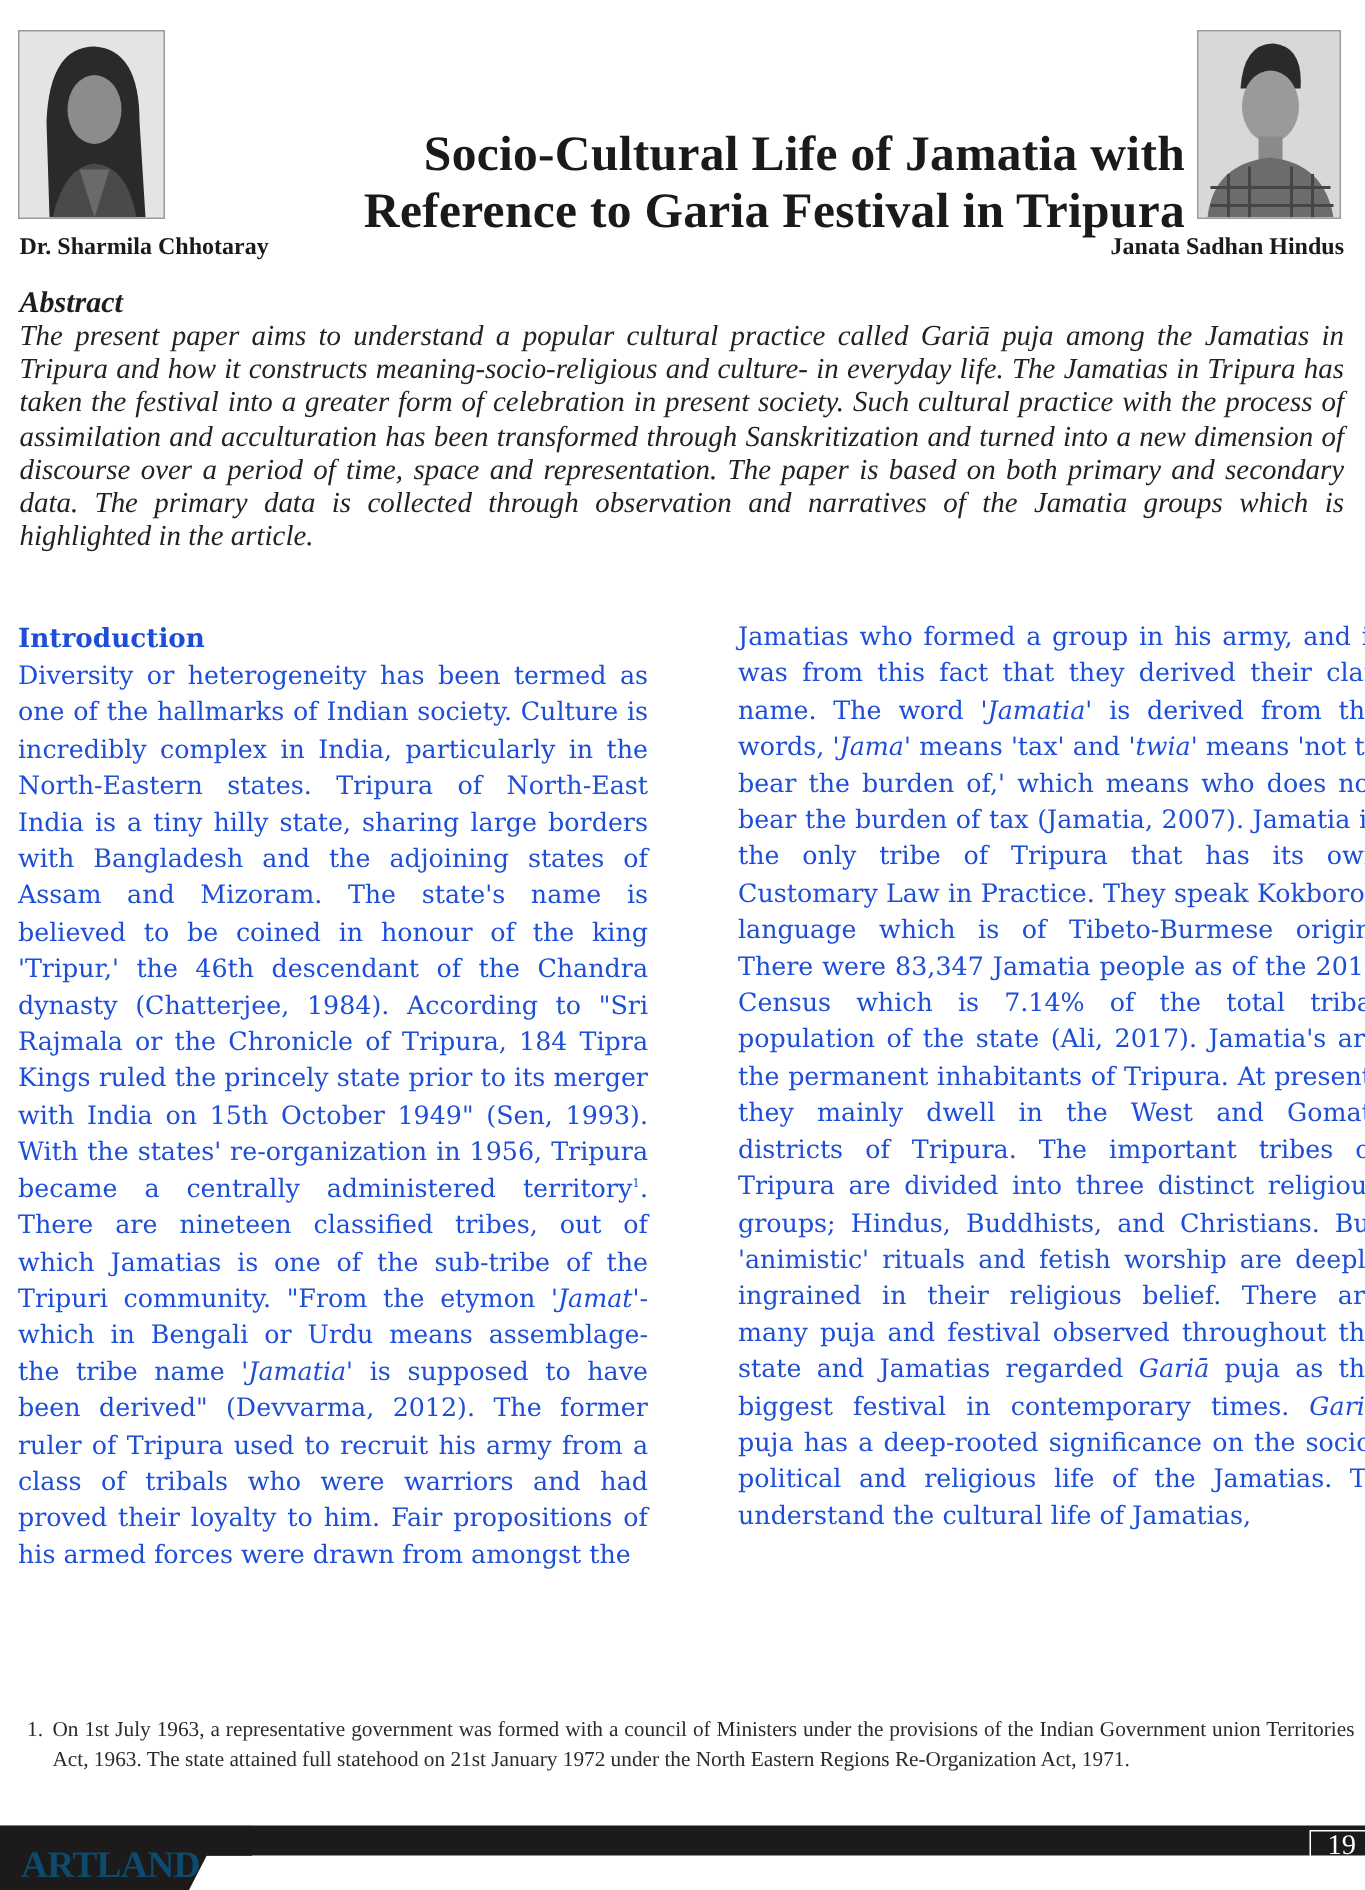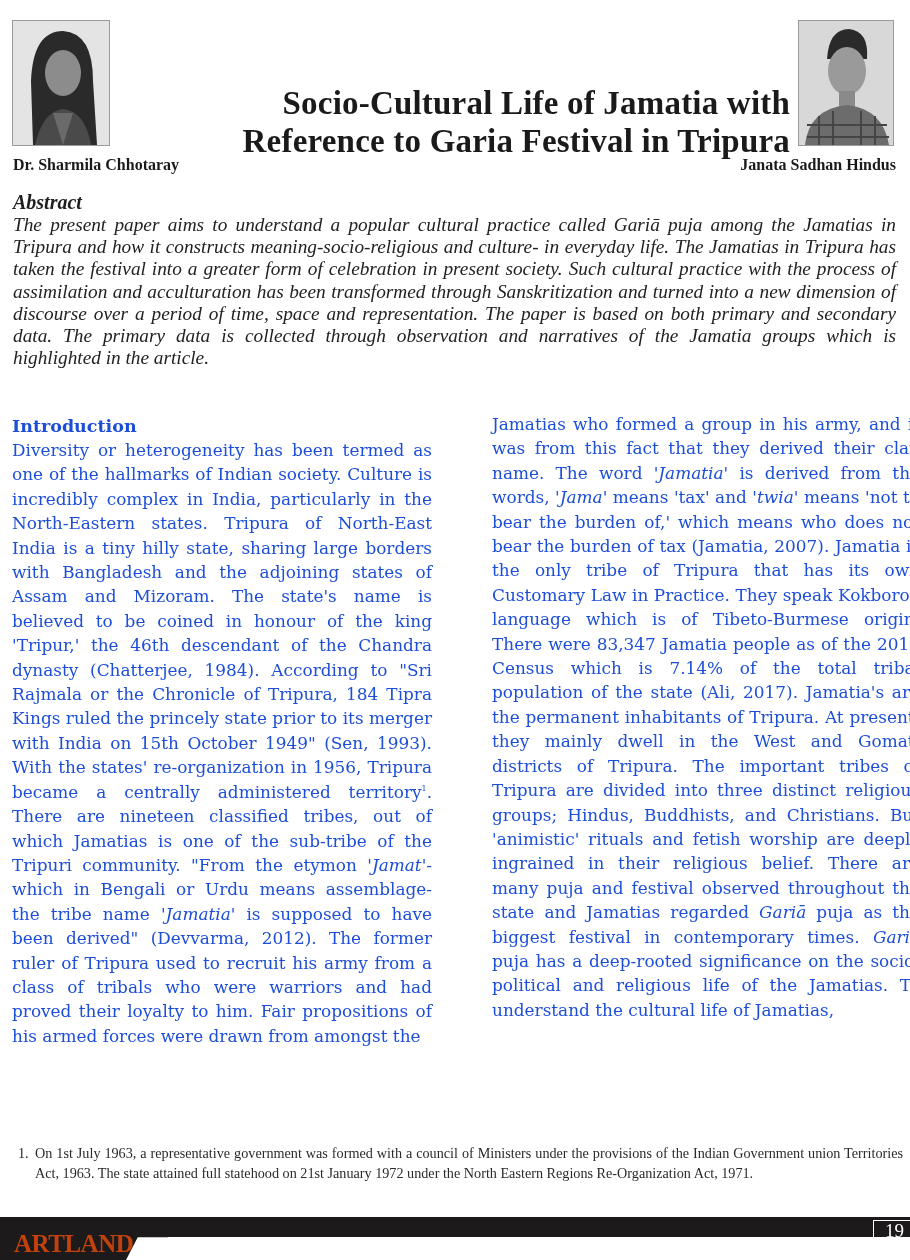--- a/index.html
+++ b/index.html
@@ -18,21 +18,21 @@
   .col.left { left:12px; }
   .col.right { left:492px; top:412px; width:428px; }
   .col p { margin:0; }
   .section-head { font-weight:bold; font-size:17.5px; line-height:24px; display:block; }
   sup { font-size:8px; line-height:0; }
   .footnote { position:absolute; left:18px; top:1144px; width:885px; font-family:"Liberation Serif", serif; font-size:14.2px; line-height:19.5px; color:#2a2a2a; }
   .footnote .fn-num { position:absolute; left:0; top:0; }
   .footnote .fn-text { padding-left:17px; display:block; text-align:justify; }
   .footer-bar { position:absolute; left:0; top:1217px; width:910px; height:20px; background:#1c1a1a; }
   .footer-tab { position:absolute; left:0; top:1217px; width:168px; height:43px; background:#1c1a1a; clip-path:polygon(0 0,100% 0,100% 47%,82% 47%,75% 100%,0 100%); }
-  .brand { position:absolute; left:14px; top:1230px; font-family:"Liberation Serif", serif; font-weight:bold; font-size:25px; color:#c2410c; letter-spacing:-0.5px; }
+  .brand { position:absolute; left:14px; top:1230px; font-family:"Liberation Serif", serif; font-weight:bold; font-size:25px; color:#0c4a6e; letter-spacing:-0.5px; }
   .page-num { position:absolute; left:873px; top:1220px; width:43px; height:20px; border:1.5px solid #ffffff; color:#ffffff; font-family:"Liberation Serif", serif; font-size:19px; line-height:20px; text-align:center; box-sizing:border-box; }
 </style>
 </head>
 <body>
 
 <div class="photo left">
   <svg viewBox="0 0 96 124">
     <rect width="96" height="124" fill="#e4e4e4"></rect>
     <path d="M20 124 L18 60 Q20 10 50 10 Q80 12 80 60 L84 124 Z" fill="#2a2a2a"></path>
     <ellipse cx="50" cy="52" rx="18" ry="23" fill="#8c8c8c"></ellipse>

